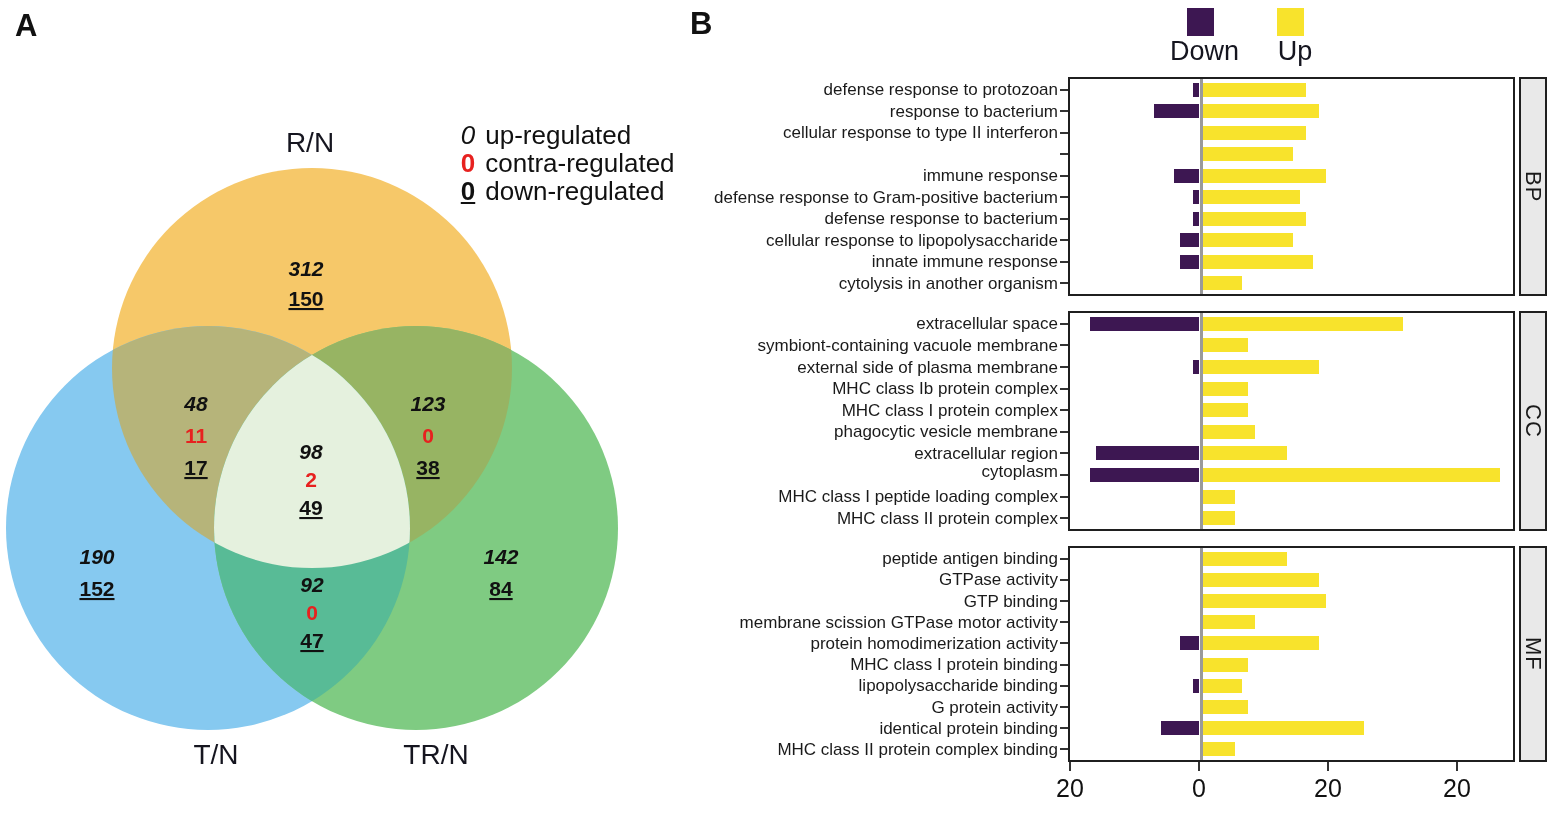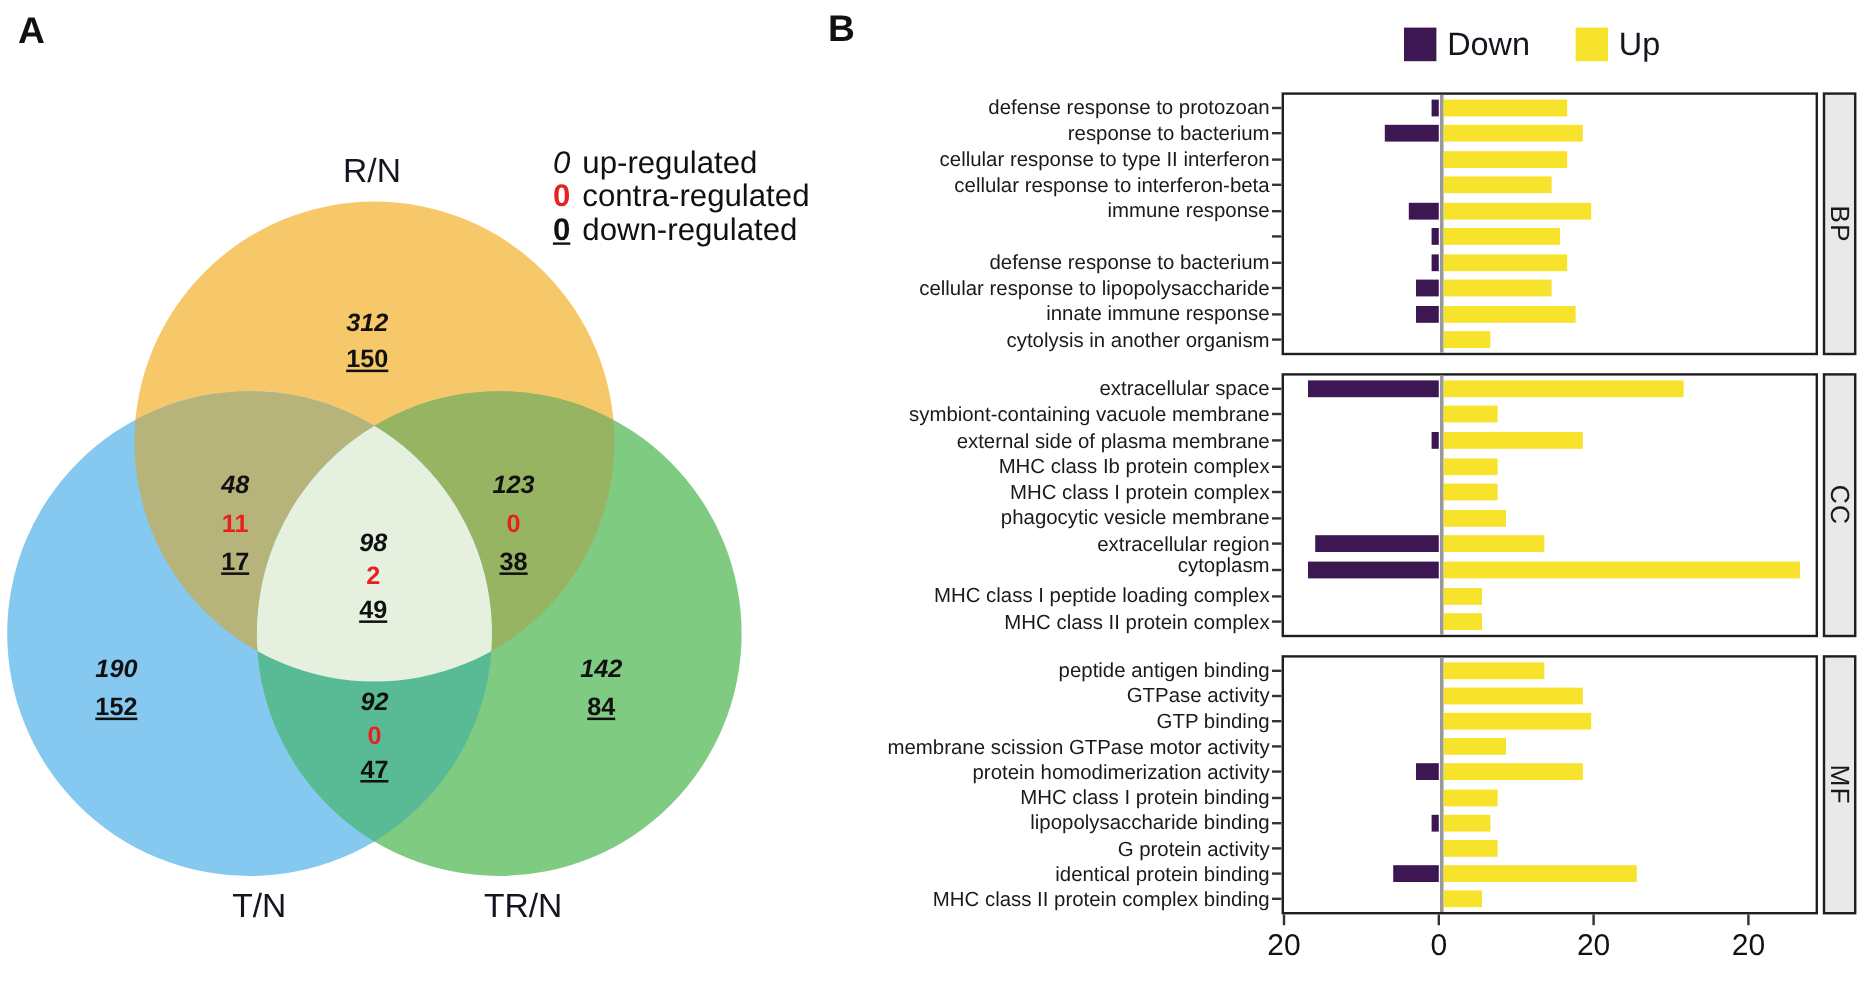--- a/index.html
+++ b/index.html
@@ -31,21 +31,21 @@
   .facet .strip span{writing-mode:vertical-rl;font-size:22px;color:#1a1a1a;letter-spacing:1px;}
   .zero-line{position:absolute;top:0;bottom:0;width:3px;background:#9a9a9a;}
   .bar{position:absolute;height:14px;}
   .ytick{position:absolute;width:8px;height:2px;background:#333;left:278px;}
   #xaxis{left:1068px;top:762px;width:447px;height:78px;}
   #xaxis .xtick{position:absolute;top:0;width:2px;height:9px;background:#333;}
   #xaxis .xlab{position:absolute;top:12px;font-size:25px;color:#111;transform:translateX(-50%);}
   #xaxis .count{position:absolute;top:44px;width:100%;text-align:center;font-size:28px;color:#111;}
   #legendB{left:1170px;top:20px;height:34px;display:flex;align-items:center;font-size:27px;color:#15151f;}
   #legendB .sw{display:inline-block;width:27px;height:28px;margin-right:9px;}
-  #legendB .item{display:flex;align-items:center;margin-right:38px;}
+  #legendB .item{display:flex;align-items:center;margin-right:38px;flex-direction:column;}
 </style>
 </head>
 <body>
 
 <div id="canvas">
 
   <div class="abs panel-letter" style="left:15px;top:8px;">A</div>
 
   <svg id="vennSvg" width="690" height="840" viewBox="0 0 690 840">
     <defs>
@@ -132,22 +132,22 @@
         <div class="ytick" style="top: 97.75px;"></div>
         <div class="ytick" style="top: 119.25px;"></div>
         <div class="ytick" style="top: 140.75px;"></div>
         <div class="ytick" style="top: 162.25px;"></div>
         <div class="ytick" style="top: 183.75px;"></div>
         <div class="ytick" style="top: 205.25px;"></div>
         <div class="labels">
           <div class="cat" style="top: 3.25px;">defense response to protozoan</div>
           <div class="cat" style="top: 24.75px;">response to bacterium</div>
           <div class="cat" style="top: 46.25px;">cellular response to type II interferon</div>
-          <div class="cat" style="top: 67.75px;">cellular response to interferon-beta</div>
           <div class="cat" style="top: 89.25px;">immune response</div>
+          <div class="cat" style="top: 110.75px;">defense response to Gram-positive bacterium</div>
           <div class="cat" style="top: 132.25px;">defense response to bacterium</div>
           <div class="cat" style="top: 153.75px;">cellular response to lipopolysaccharide</div>
           <div class="cat" style="top: 175.25px;">innate immune response</div>
           <div class="cat" style="top: 196.75px;">cytolysis in another organism</div>
         </div>
         <div class="plot">
           <div class="zero-line" style="left: 129.5px;"></div>
           <div class="bar" style="background: rgb(61, 23, 82); width: 6.45px; left: 123.05px; top: 3.75px;"></div>
           <div class="bar" style="background: rgb(248, 227, 44); width: 103.2px; left: 133px; top: 3.75px;"></div>
           <div class="bar" style="background: rgb(61, 23, 82); width: 45.15px; left: 84.35px; top: 25.25px;"></div>

